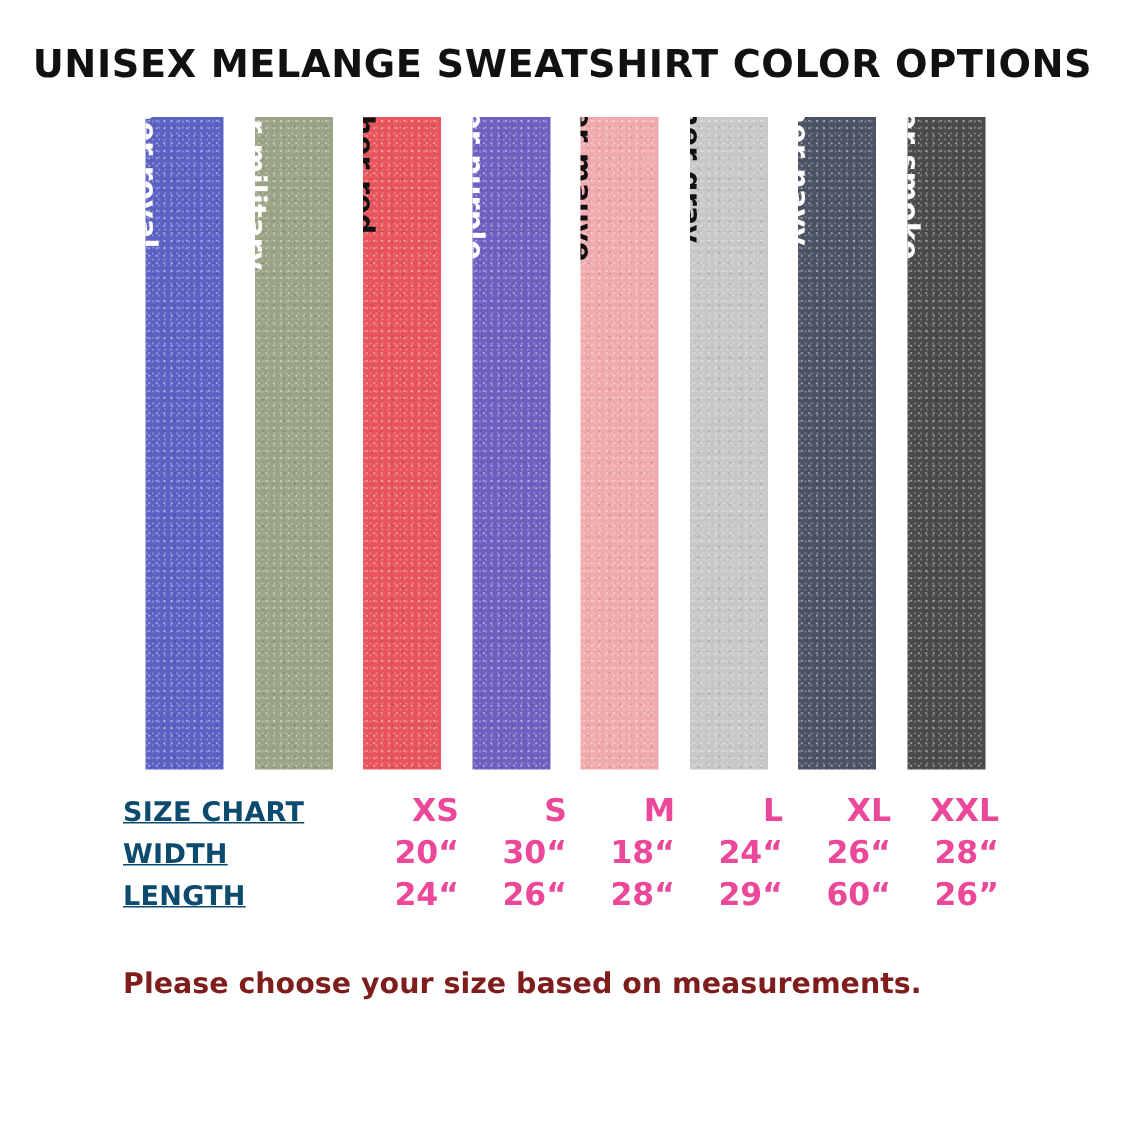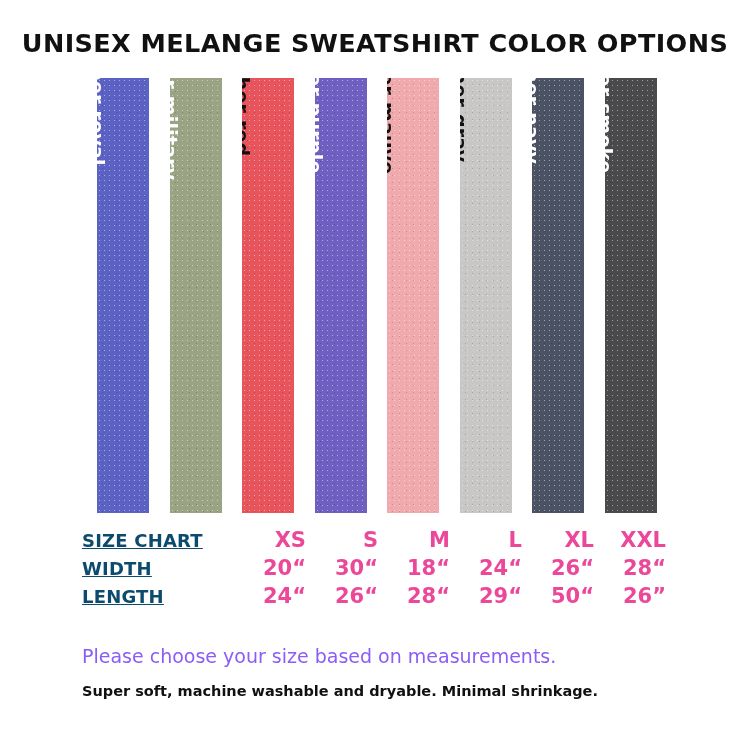--- a/index.html
+++ b/index.html
@@ -115,23 +115,23 @@
     color: #ec4899;
   }
 
   
   .note-main {
     position: absolute;
     top: 645px;
     left: 82px;
     width: 600px;
     font-family: "DejaVu Sans", sans-serif;
-    font-weight: normal;
+    font-weight: bold;
     font-size: 19px;
-    color: #8b5cf6;
+    color: #7f1d1d;
   }
   .note-sub {
     position: absolute;
     top: 683px;
     left: 82px;
     width: 620px;
     font-family: "DejaVu Sans", sans-serif;
     font-weight: bold;
     font-size: 14.5px;
     color: #111;
@@ -189,21 +189,20 @@
       <div class="cell">24“</div>
       <div class="cell">26“</div>
       <div class="cell">28“</div>
     </div>
     <div class="size-row">
       <div class="rowlabel">LENGTH</div>
       <div class="cell">24“</div>
       <div class="cell">26“</div>
       <div class="cell">28“</div>
       <div class="cell">29“</div>
-      <div class="cell">50“</div>
+      <div class="cell">60“</div>
       <div class="cell">26”</div>
     </div>
   </div>
 
   <div class="note-main">Please choose your size based on measurements.</div>
-  <div class="note-sub">Super soft, machine washable and dryable. Minimal shrinkage.</div>
 
 </div>
 
 </body></html>

